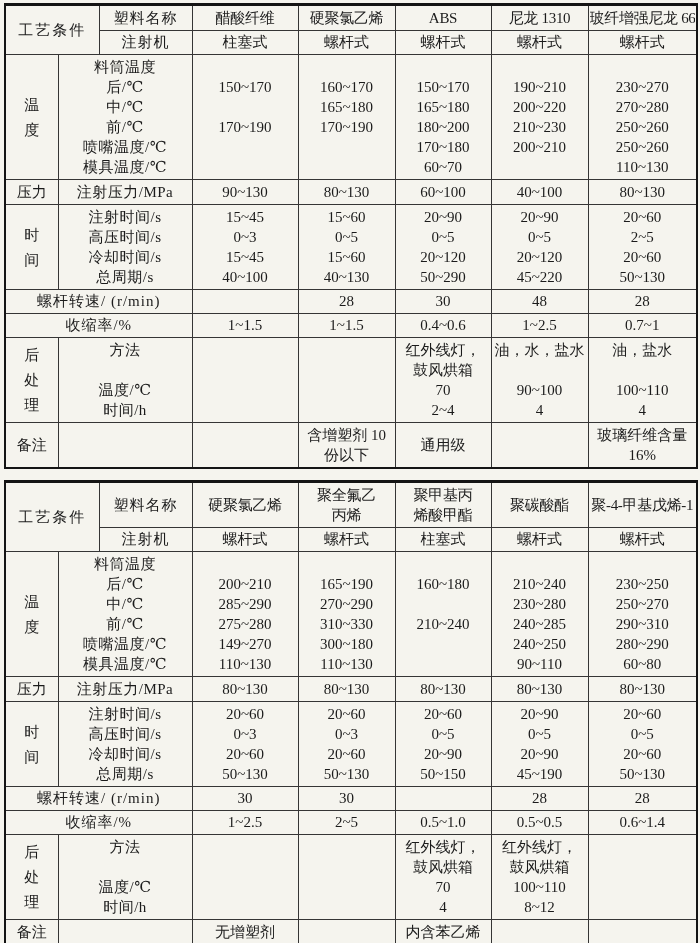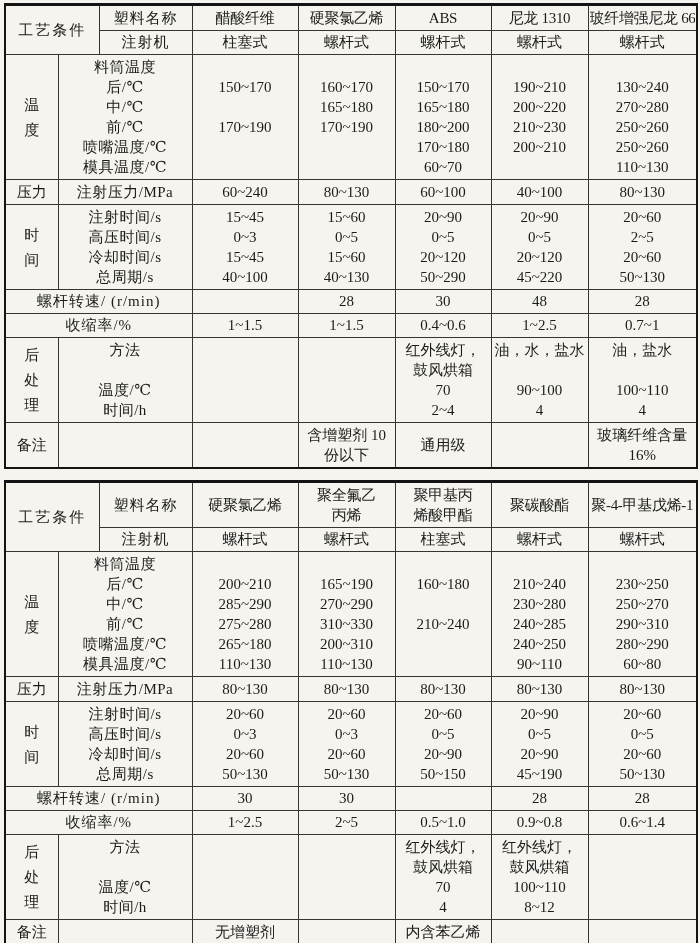--- a/index.html
+++ b/index.html
@@ -121,38 +121,38 @@
           <td>
             <div class="ln">&nbsp;</div>
             <div class="ln">190~210</div>
             <div class="ln">200~220</div>
             <div class="ln">210~230</div>
             <div class="ln">200~210</div>
             <div class="ln">&nbsp;</div>
           </td>
           <td>
             <div class="ln">&nbsp;</div>
-            <div class="ln">130~240</div>
+            <div class="ln">230~270</div>
             <div class="ln">270~280</div>
             <div class="ln">250~260</div>
             <div class="ln">250~260</div>
             <div class="ln">110~130</div>
           </td>
         </tr>
         <tr class="blk">
           <td class="glabel">
             <div>
               <div class="ln">压力</div>
             </div>
           </td>
           <td class="attrlab" colspan="2">
             <div class="ln">注射压力/MPa</div>
           </td>
           <td>
-            <div class="ln">60~240</div>
+            <div class="ln">90~130</div>
           </td>
           <td>
             <div class="ln">80~130</div>
           </td>
           <td>
             <div class="ln">60~100</div>
           </td>
           <td>
             <div class="ln">40~100</div>
           </td>
@@ -337,29 +337,29 @@
             <div class="ln">中/℃</div>
             <div class="ln">前/℃</div>
             <div class="ln">喷嘴温度/℃</div>
             <div class="ln">模具温度/℃</div>
           </td>
           <td>
             <div class="ln">&nbsp;</div>
             <div class="ln">200~210</div>
             <div class="ln">285~290</div>
             <div class="ln">275~280</div>
-            <div class="ln">265~180</div>
+            <div class="ln">149~270</div>
             <div class="ln">110~130</div>
           </td>
           <td>
             <div class="ln">&nbsp;</div>
             <div class="ln">165~190</div>
             <div class="ln">270~290</div>
             <div class="ln">310~330</div>
-            <div class="ln">200~310</div>
+            <div class="ln">300~180</div>
             <div class="ln">110~130</div>
           </td>
           <td>
             <div class="ln">&nbsp;</div>
             <div class="ln">160~180</div>
             <div class="ln">&nbsp;</div>
             <div class="ln">210~240</div>
             <div class="ln">&nbsp;</div>
             <div class="ln">&nbsp;</div>
           </td>
@@ -453,21 +453,21 @@
           <td>30</td>
           <td>&nbsp;</td>
           <td>28</td>
           <td>28</td>
         </tr>
         <tr class="blk">
           <td class="fulllab" colspan="3">收缩率/%</td>
           <td>1~2.5</td>
           <td>2~5</td>
           <td>0.5~1.0</td>
-          <td>0.9~0.8</td>
+          <td>0.5~0.5</td>
           <td>0.6~1.4</td>
         </tr>
         <tr class="blk">
           <td class="glabel"><div class="stack">
               <div class="ln">后</div>
               <div class="ln">处</div>
               <div class="ln">理</div>
             </div></td>
           <td class="attrlab" colspan="2">
             <div class="ln">方法</div>

